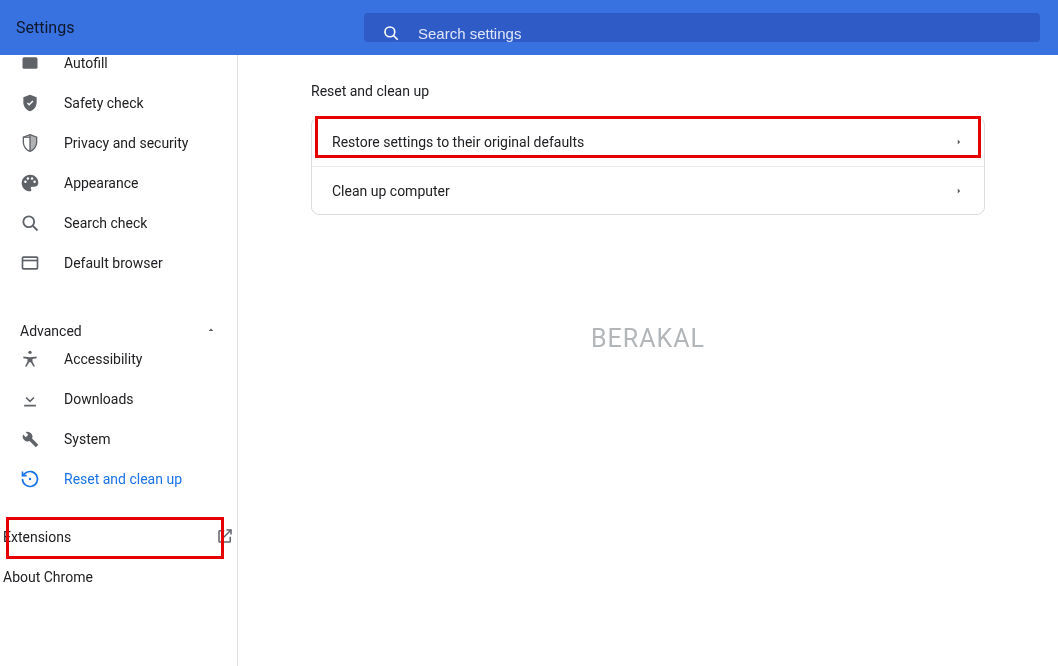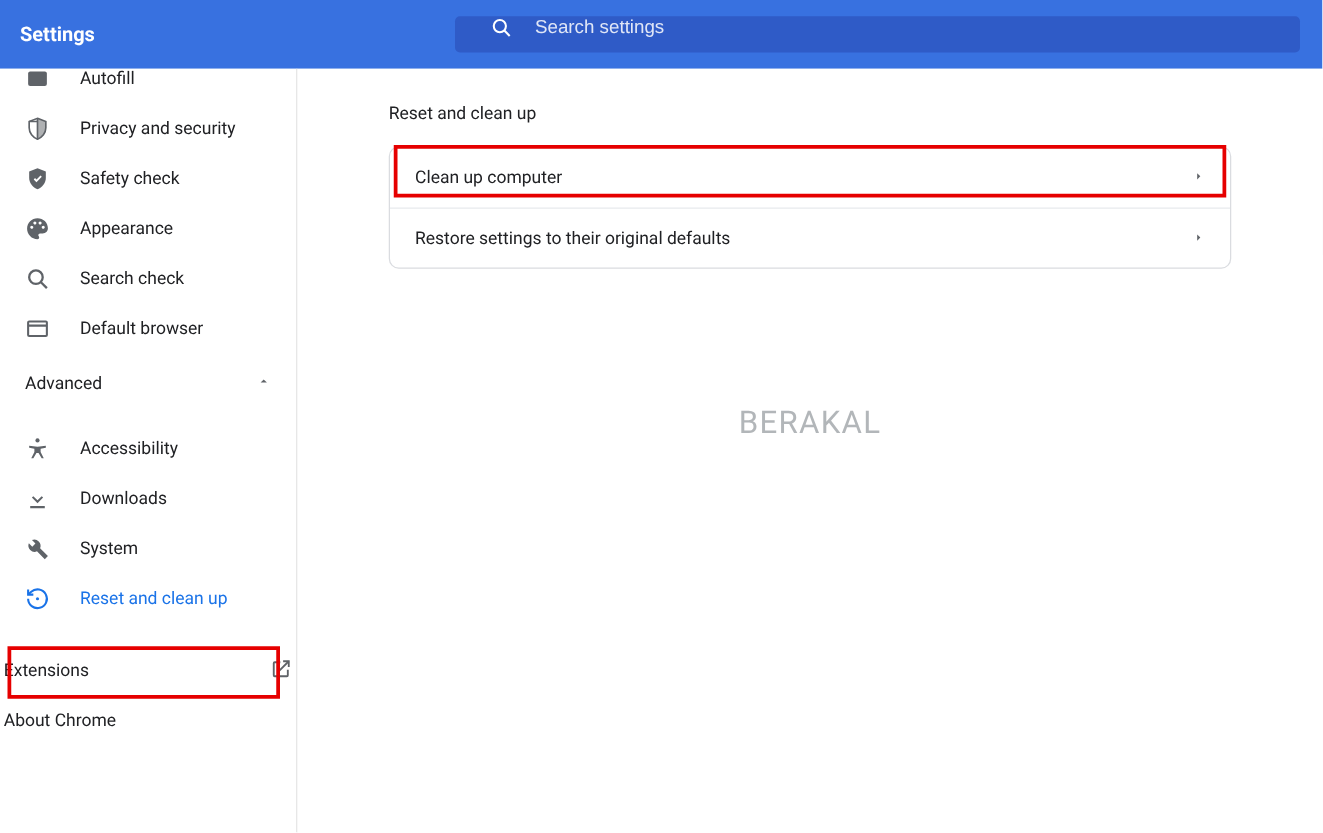--- a/index.html
+++ b/index.html
@@ -12,33 +12,33 @@
       position: relative;
     }
     .header {
       background: #3871e0;
       height: 55px;
       display: flex;
       align-items: center;
       padding: 0 16px;
     }
     .header-title {
-      color: #ffffff;
+      color: #0f172a;
       font-size: 16px;
-      font-weight: 700;
+      font-weight: 400;
       width: 348px;
     }
     .search-container {
       flex: 1;
       background: #2f5bc7;
       border-radius: 4px;
       height: 29px;
       display: flex;
-      align-items: flex-start;
-      padding: 0 28px;
+      align-items: flex-end;
+      padding: 0 18px;
       margin-right: 2px;
     }
     .search-icon {
       color: #fff;
       margin-right: 18px;
       display: flex;
       align-items: center;
     }
     .search-input {
       background: transparent;
@@ -90,21 +90,21 @@
       justify-content: center;
     }
     .sidebar-item.active {
       color: #1a73e8;
     }
     .sidebar-item.active .sidebar-icon {
       color: #1a73e8;
     }
     .advanced-header {
       display: flex;
-      align-items: flex-start;
+      align-items: flex-end;
       justify-content: space-between;
       height: 40px;
       padding: 0 20px;
       cursor: pointer;
       color: #202124;
       font-size: 14px;
       margin-top: 16px;
     }
     .advanced-chevron {
       color: #5f6368;
@@ -247,37 +247,37 @@
       <li class="sidebar-item clipped">
         <span class="sidebar-icon">
           <svg width="20" height="20" viewBox="0 0 24 24" fill="currentColor">
               <rect x="3" y="5" width="18" height="14" rx="2"></rect>
             </svg>
         </span>
         <span>Autofill</span>
       </li>
       <li class="sidebar-item">
         <span class="sidebar-icon">
+          <svg width="20" height="20" viewBox="0 0 24 24" fill="currentColor">
+              <path d="M12 2 L20 5 V11 C20 16 16.5 20.5 12 22 C7.5 20.5 4 16 4 11 V5 Z"></path>
+              <path d="M9 12 L11 14 L15.5 9.5" stroke="#fff" stroke-width="1.8" fill="none"></path>
+            </svg>
+        </span>
+        <span>Safety check</span>
+      </li>
+      <li class="sidebar-item">
+        <span class="sidebar-icon">
           <svg width="20" height="20" viewBox="0 0 24 24" fill="none" stroke="currentColor" stroke-width="1.6">
               <path d="M12 2 L20 5 V11 C20 16 16.5 20.5 12 22 C7.5 20.5 4 16 4 11 V5 Z"></path>
               <path d="M12 2 V22"></path>
               <path d="M4 5 L12 5" fill="currentColor"></path>
               <path fill="currentColor" stroke="none" d="M12 2 L20 5 V11 C20 16 16.5 20.5 12 22 V2 Z" opacity="0.5"></path>
             </svg>
         </span>
         <span>Privacy and security</span>
-      </li>
-      <li class="sidebar-item">
-        <span class="sidebar-icon">
-          <svg width="20" height="20" viewBox="0 0 24 24" fill="currentColor">
-              <path d="M12 2 L20 5 V11 C20 16 16.5 20.5 12 22 C7.5 20.5 4 16 4 11 V5 Z"></path>
-              <path d="M9 12 L11 14 L15.5 9.5" stroke="#fff" stroke-width="1.8" fill="none"></path>
-            </svg>
-        </span>
-        <span>Safety check</span>
       </li>
       <li class="sidebar-item">
         <span class="sidebar-icon">
           <svg width="20" height="20" viewBox="0 0 24 24" fill="currentColor">
               <path d="M12 2C6.5 2 2 6.5 2 12s4.5 10 10 10c.9 0 1.6-.7 1.6-1.6 0-.4-.2-.8-.4-1.1-.3-.3-.4-.7-.4-1.1 0-.9.7-1.6 1.6-1.6H17c2.8 0 5-2.2 5-5C22 6 17.5 2 12 2zM6.5 12c-.8 0-1.5-.7-1.5-1.5S5.7 9 6.5 9 8 9.7 8 10.5 7.3 12 6.5 12zm3-4C8.7 8 8 7.3 8 6.5S8.7 5 9.5 5s1.5.7 1.5 1.5S10.3 8 9.5 8zm5 0c-.8 0-1.5-.7-1.5-1.5S13.7 5 14.5 5s1.5.7 1.5 1.5S15.3 8 14.5 8zm3 4c-.8 0-1.5-.7-1.5-1.5S16.7 9 17.5 9s1.5.7 1.5 1.5-.7 1.5-1.5 1.5z"></path>
             </svg>
         </span>
         <span>Appearance</span>
       </li>
       <li class="sidebar-item">
@@ -367,29 +367,29 @@
     <div class="scroll-arrow" style="top:0">▴</div>
     <div class="scrollbar-thumb" style="top:74px; height:520px;"></div>
 
   </div>
 
   <div class="main">
     <div class="main-content-block">
       <div class="section-label">Reset and clean up</div>
       <div class="card">
         <div class="card-row">
-          <span>Clean up computer</span>
+          <span>Restore settings to their original defaults</span>
           <span class="card-arrow">
             <svg width="10" height="10" viewBox="0 0 24 24" fill="currentColor">
                 <path d="M9 6l6 6-6 6z"></path>
               </svg>
           </span>
         </div>
         <div class="card-row">
-          <span>Restore settings to their original defaults</span>
+          <span>Clean up computer</span>
           <span class="card-arrow">
             <svg width="10" height="10" viewBox="0 0 24 24" fill="currentColor">
                 <path d="M9 6l6 6-6 6z"></path>
               </svg>
           </span>
         </div>
       </div>
       <div class="red-highlight-card" style="left:4px; top:33px; width:666px; height:42px;"></div>
     </div>
     <div class="watermark">BERAKAL</div>

